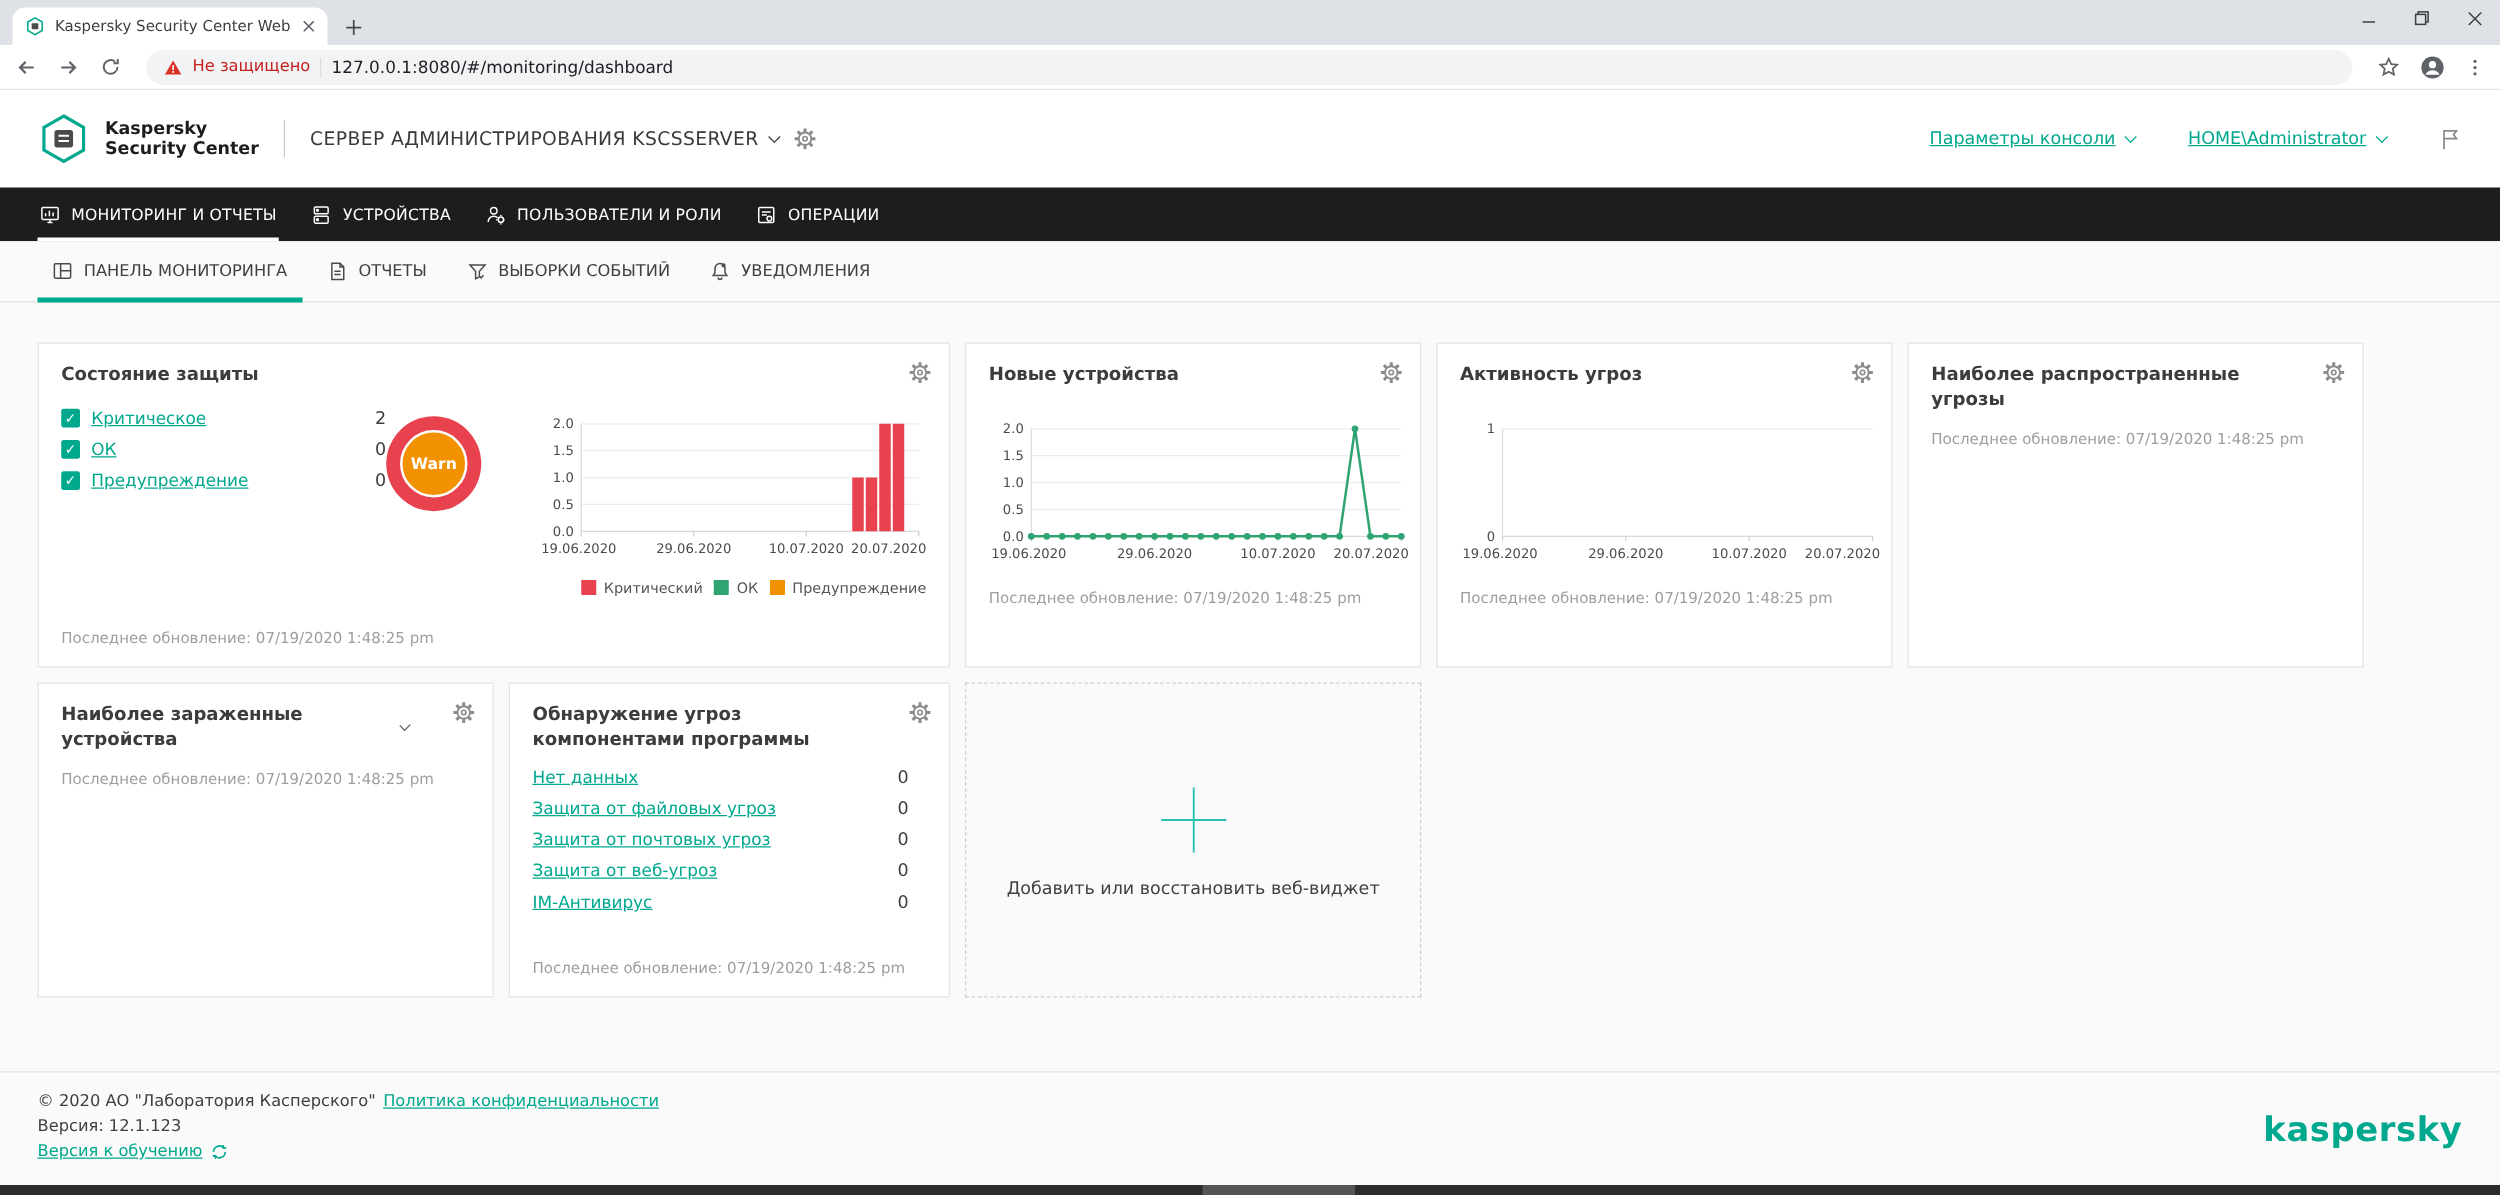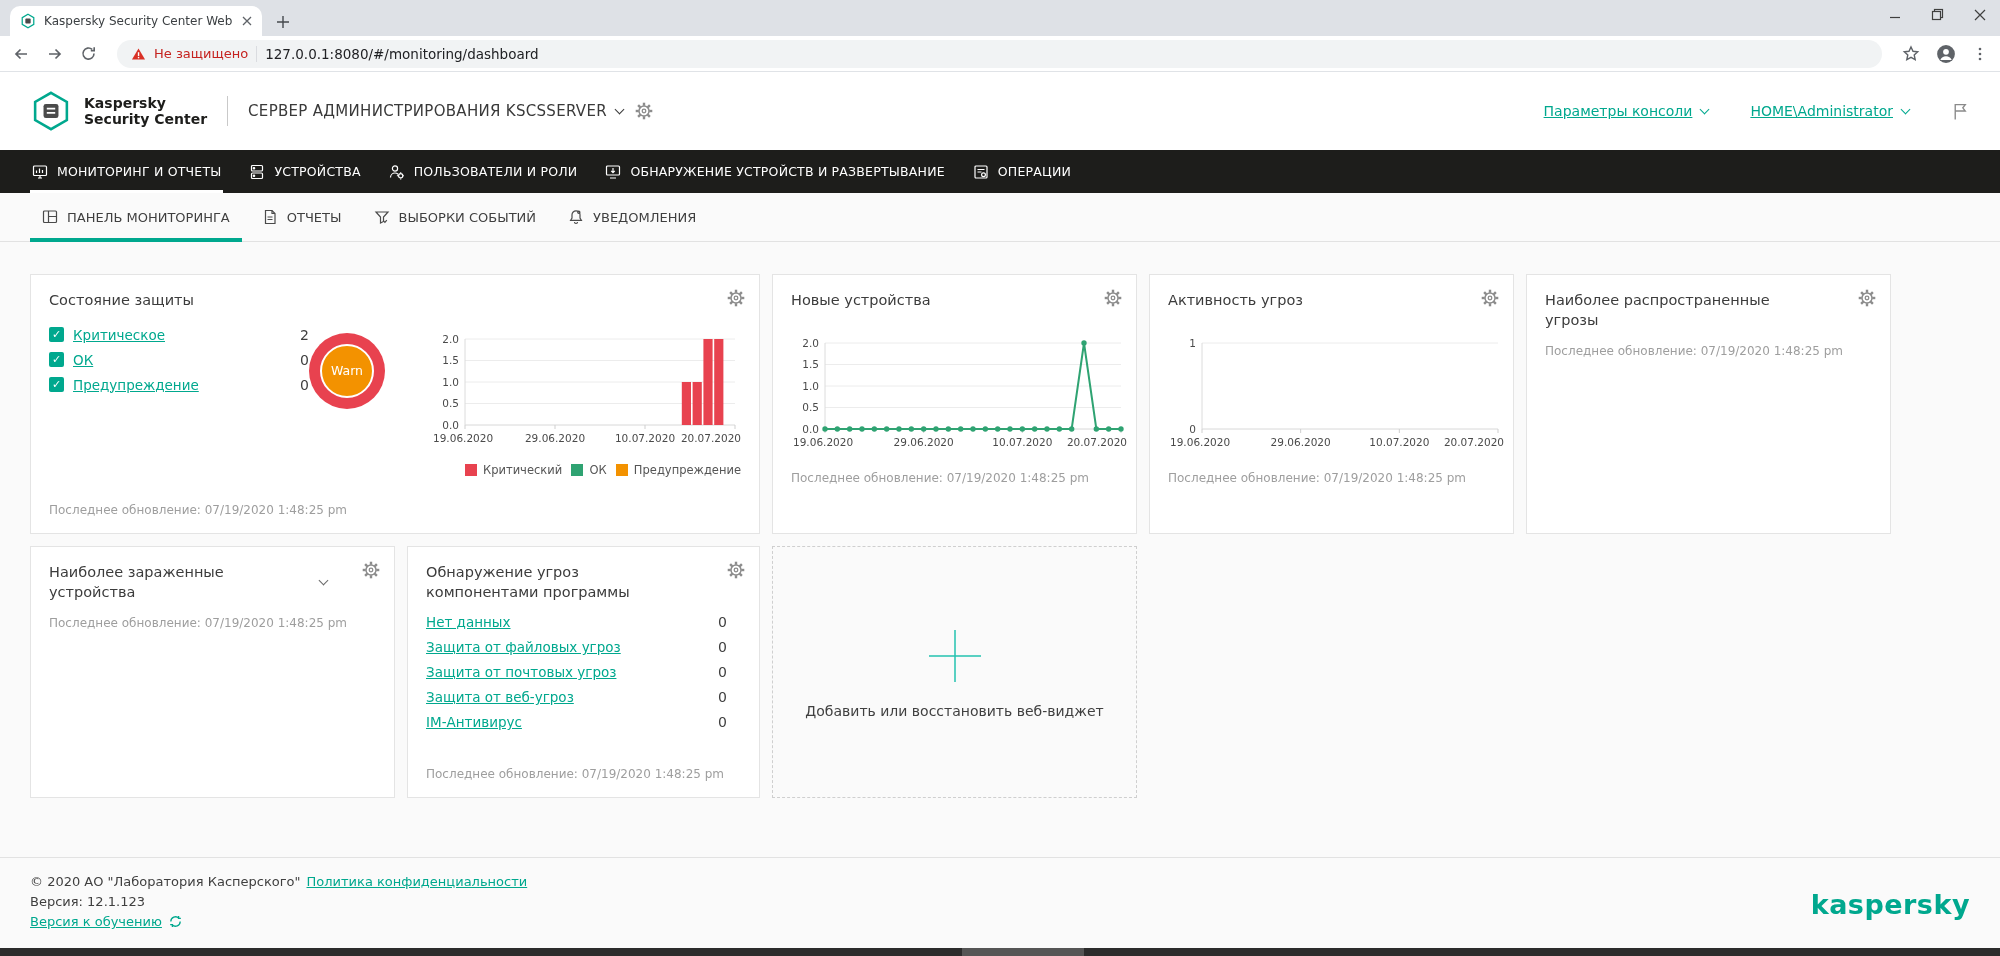--- a/index.html
+++ b/index.html
@@ -38,33 +38,33 @@
   .page{flex:1;background:#fafafa;display:flex;flex-direction:column;min-height:0}
   .subtabs{height:49px;display:flex;align-items:stretch;padding:0 30px;gap:8px;border-bottom:1px solid #e2e2e2;flex:none}
   .subtab{display:flex;align-items:center;gap:9px;padding:0 12px;font-size:13px;color:#3f3f3f;position:relative;cursor:pointer;white-space:nowrap}
   .subtab.active::after{content:'';position:absolute;left:0;right:0;bottom:-1px;height:4px;background:#00a88e}
   .content{padding:32px 30px 0 30px}
   .row1{display:grid;grid-template-columns:730px 365px 365px 365px;gap:12px;margin-bottom:12px}
   .row2{display:grid;grid-template-columns:365px 353px 365px;gap:12px}
   .card{background:#fff;border:1px solid #e4e4e4;padding:16px 18px;display:flex;flex-direction:column;position:relative}
   .row1 .card{height:260px}
   .row2 .card{height:252px}
-  .card h3{font-size:14.5px;font-weight:400;color:#3c3c3c;line-height:1.35;padding-right:49px}
+  .card h3{font-size:14.5px;font-weight:700;color:#3c3c3c;line-height:1.35;padding-right:49px}
   .card .icon-gear{position:absolute;top:14px;right:14px}
   .update{font-size:12px;color:#9e9e9e}
   .u-bottom{margin-top:auto}
   .u-after{margin-top:16px}
   
   .c1-body{display:flex;margin-top:16px;flex:1}
   .status-col{width:260px}
   .status-row{display:flex;align-items:center;margin-bottom:9px;font-size:13.5px}
   .cbox{width:15px;height:15px;border-radius:2px;color:#fff;font-size:11px;line-height:15px;text-align:center;margin-right:9px;cursor:pointer;flex:none}
   .sval{margin-left:auto;font-size:14px;color:#3f3f3f}
   .gauge{width:76px;height:76px;border-radius:50%;display:flex;align-items:center;justify-content:center;margin:6px 24px 0 0;flex:none}
-  .gauge-inner{width:54px;height:54px;border:2px solid #fff;border-radius:50%;display:flex;align-items:center;justify-content:center;color:#fff;font-weight:normal;font-size:12.5px}
+  .gauge-inner{width:54px;height:54px;border:2px solid #fff;border-radius:50%;display:flex;align-items:center;justify-content:center;color:#fff;font-weight:bold;font-size:12.5px}
   .chart-col{margin-left:auto}
   .legend{display:flex;justify-content:space-between;padding-left:34px;width:310px;margin-top:12px}
   .legend-item{display:flex;align-items:center;gap:6px;font-size:11.5px;color:#555}
   .legend-item i{width:12px;height:12px;display:inline-block}
   .chart{margin-top:4px}
   
   .c6-body{display:flex;margin-top:12px}
   .c6-list{flex:1}
   .c6-row{display:flex;align-items:center;margin-bottom:9px;font-size:13.5px}
   .c6-row .sval{margin-right:14px}
@@ -249,29 +249,20 @@
   <div class="nav-item">
     <span>
         <svg width="16" height="16" viewBox="0 0 16 16" fill="none" stroke="#fff" stroke-width="1.2">
           <circle cx="6" cy="4.5" r="2.6"></circle>
           <path d="M1.5 13.5c0-2.5 2-4.5 4.5-4.5 1.2 0 2.3.5 3.1 1.2"></path>
           <circle cx="11.7" cy="11.7" r="2.1"></circle>
           <path d="M11.7 8.8v-.9M11.7 15.5v-.9M14.6 11.7h-.9M8.8 11.7h-.9"></path>
         </svg>
       </span>
     <span>ПОЛЬЗОВАТЕЛИ И РОЛИ</span>
-  </div>
-  <div class="nav-item">
-    <span>
-        <svg width="16" height="16" viewBox="0 0 16 16" fill="none" stroke="#fff" stroke-width="1.2">
-          <rect x="1.5" y="2" width="13" height="9" rx="1"></rect>
-          <path d="M8 4v4.5M6.2 6.8L8 8.6l1.8-1.8M5 14h6"></path>
-        </svg>
-      </span>
-    <span>ОБНАРУЖЕНИЕ УСТРОЙСТВ И РАЗВЕРТЫВАНИЕ</span>
   </div>
   <div class="nav-item">
     <span>
         <svg width="16" height="16" viewBox="0 0 16 16" fill="none" stroke="#fff" stroke-width="1.2">
           <rect x="2" y="2" width="12" height="12" rx="1"></rect>
           <path d="M4.5 5.5h7M4.5 8h4"></path>
           <circle cx="10.5" cy="10.8" r="1.9"></circle>
         </svg>
       </span>
     <span>ОПЕРАЦИИ</span>

